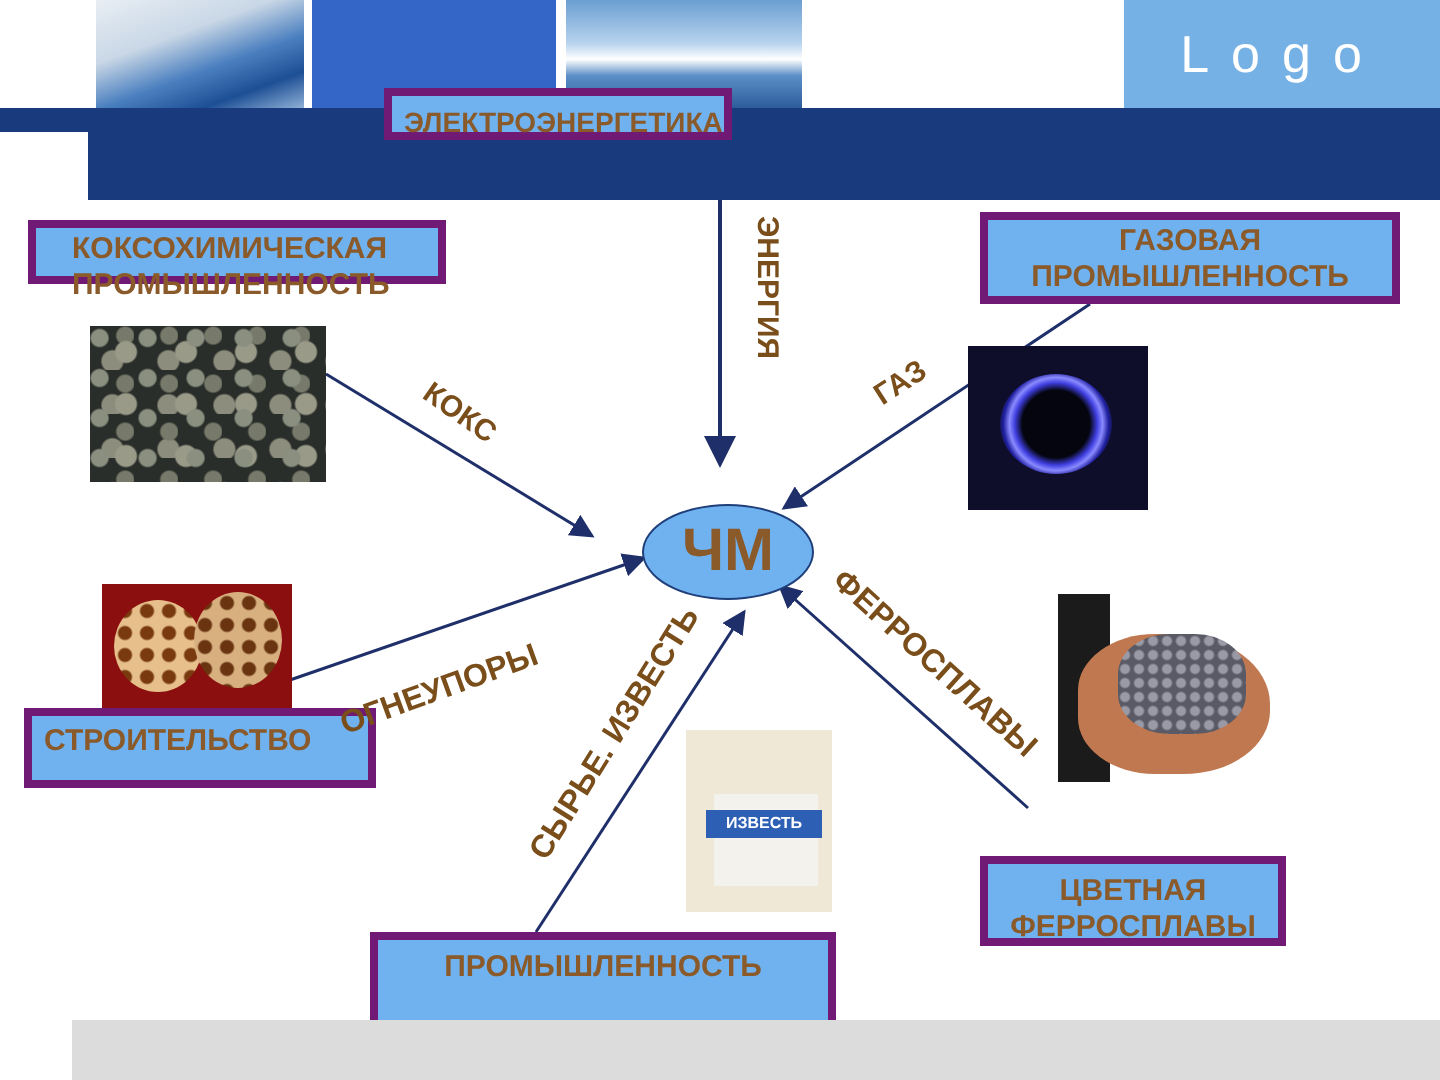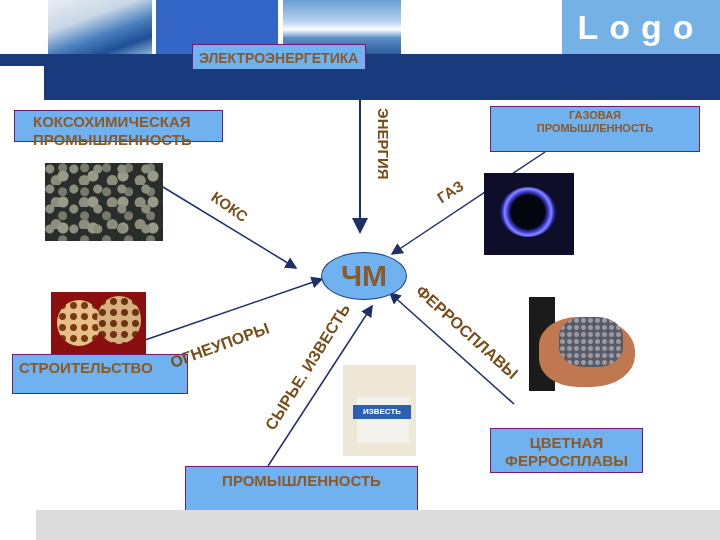--- a/index.html
+++ b/index.html
@@ -2,24 +2,24 @@
 <html><head>
 <meta charset="utf-8">
 <style>
   html,body{margin:0;padding:0;}
   body{width:720px;height:540px;position:relative;overflow:hidden;background:#fff;font-family:"Liberation Sans",sans-serif;}
   .abs{position:absolute;}
   .photo{position:absolute;overflow:hidden;}
   .hdr-band{position:absolute;left:0;top:54px;width:720px;height:13px;background:#1a3a7e;}
   .hdr-main{position:absolute;left:44px;top:54px;width:676px;height:46px;background:#1a3a7e;}
   .hdr-white{position:absolute;left:0;top:66px;width:44px;height:34px;background:#fff;}
-  .label-box{position:absolute;background:#6fb2ef;border:1px solid #701a75;color:#8a5a2a;font-weight:bold;text-align:center;line-height:1.2;}
+  .label-box{position:absolute;background:#6fb2ef;border:4px solid #701a75;color:#8a5a2a;font-weight:bold;text-align:center;line-height:1.2;}
   .flow-label{position:absolute;color:#7a4e1a;font-weight:bold;white-space:nowrap;transform-origin:left top;}
   .footer{position:absolute;left:36px;top:510px;width:684px;height:30px;background:#dcdcdc;}
-  .logo-box{position:absolute;left:562px;top:0;width:158px;height:54px;background:#76b1e6;color:#fff;font-weight:bold;font-size:34px;letter-spacing:11px;text-align:center;line-height:54px;}
+  .logo-box{position:absolute;left:562px;top:0;width:158px;height:54px;background:#76b1e6;color:#fff;font-weight:normal;font-size:26px;letter-spacing:11px;text-align:center;line-height:54px;}
   svg.arrows{position:absolute;left:0;top:0;}
 </style>
 </head>
 <body>
 
 <div class="photo" style="left:48px;top:0;width:104px;height:54px;background:linear-gradient(160deg,#e8eef4 0%,#c9d7e6 35%,#4a7fbf 60%,#1d4f95 80%,#8fb0d6 100%);"></div>
 <div class="photo" style="left:156px;top:0;width:122px;height:54px;background:#3466c8;"></div>
 <div class="photo" style="left:283px;top:0;width:118px;height:54px;background:linear-gradient(180deg,#6b9fd1 0%,#b7d3ee 40%,#ffffff 55%,#5c8fc7 70%,#2c5c9a 100%);"></div>
 <div class="logo-box">Logo</div>
 
@@ -42,21 +42,21 @@
   <line x1="268" y1="466" x2="372" y2="306" stroke="#1f2f6a" stroke-width="1.5" marker-end="url(#ah)"></line>
   <line x1="514" y1="404" x2="390" y2="293" stroke="#1f2f6a" stroke-width="1.5" marker-end="url(#ah)"></line>
 </svg>
 
 <div class="label-box" style="left:14px;top:110px;width:209px;height:32px;font-size:15px;padding-top:2px;box-sizing:border-box;text-align:left;padding-left:18px;">
   <div>КОКСОХИМИЧЕСКАЯ</div>
   <div>ПРОМЫШЛЕННОСТЬ</div>
 </div>
 <div class="photo" style="left:45px;top:163px;width:118px;height:78px;background:radial-gradient(circle at 20% 30%,#8a8f80 0 4px,transparent 5px),radial-gradient(circle at 60% 50%,#9a9a88 0 5px,transparent 6px),radial-gradient(circle at 80% 20%,#777a6a 0 4px,transparent 5px),radial-gradient(circle at 40% 80%,#8c8d7c 0 5px,transparent 6px),#2a2e2a;background-size:24px 20px,30px 26px,22px 24px,28px 22px;"></div>
 
-<div class="label-box" style="left:490px;top:106px;width:210px;height:46px;font-size:11px;padding-top:2px;box-sizing:border-box;">
+<div class="label-box" style="left:490px;top:106px;width:210px;height:46px;font-size:15px;padding-top:2px;box-sizing:border-box;">
   <div>ГАЗОВАЯ</div>
   <div>ПРОМЫШЛЕННОСТЬ</div>
 </div>
 <div class="photo" style="left:484px;top:173px;width:90px;height:82px;background:#0e0e2a;">
   <div style="position:absolute;left:16px;top:14px;width:56px;height:50px;border-radius:50%;background:radial-gradient(circle,#050510 0 45%,#3f3fe0 55%,#8a8aff 62%,#2020a0 70%,#0e0e2a 78%);"></div>
 </div>
 
 <div class="abs" style="left:321px;top:252px;width:84px;height:46px;border-radius:50%;background:#6fb2ef;border:1px solid #1f3f7a;text-align:center;line-height:46px;color:#8a5a2a;font-weight:bold;font-size:30px;">ЧМ</div>
 
 <div class="photo" style="left:51px;top:292px;width:95px;height:62px;background:#8b0f0f;">

